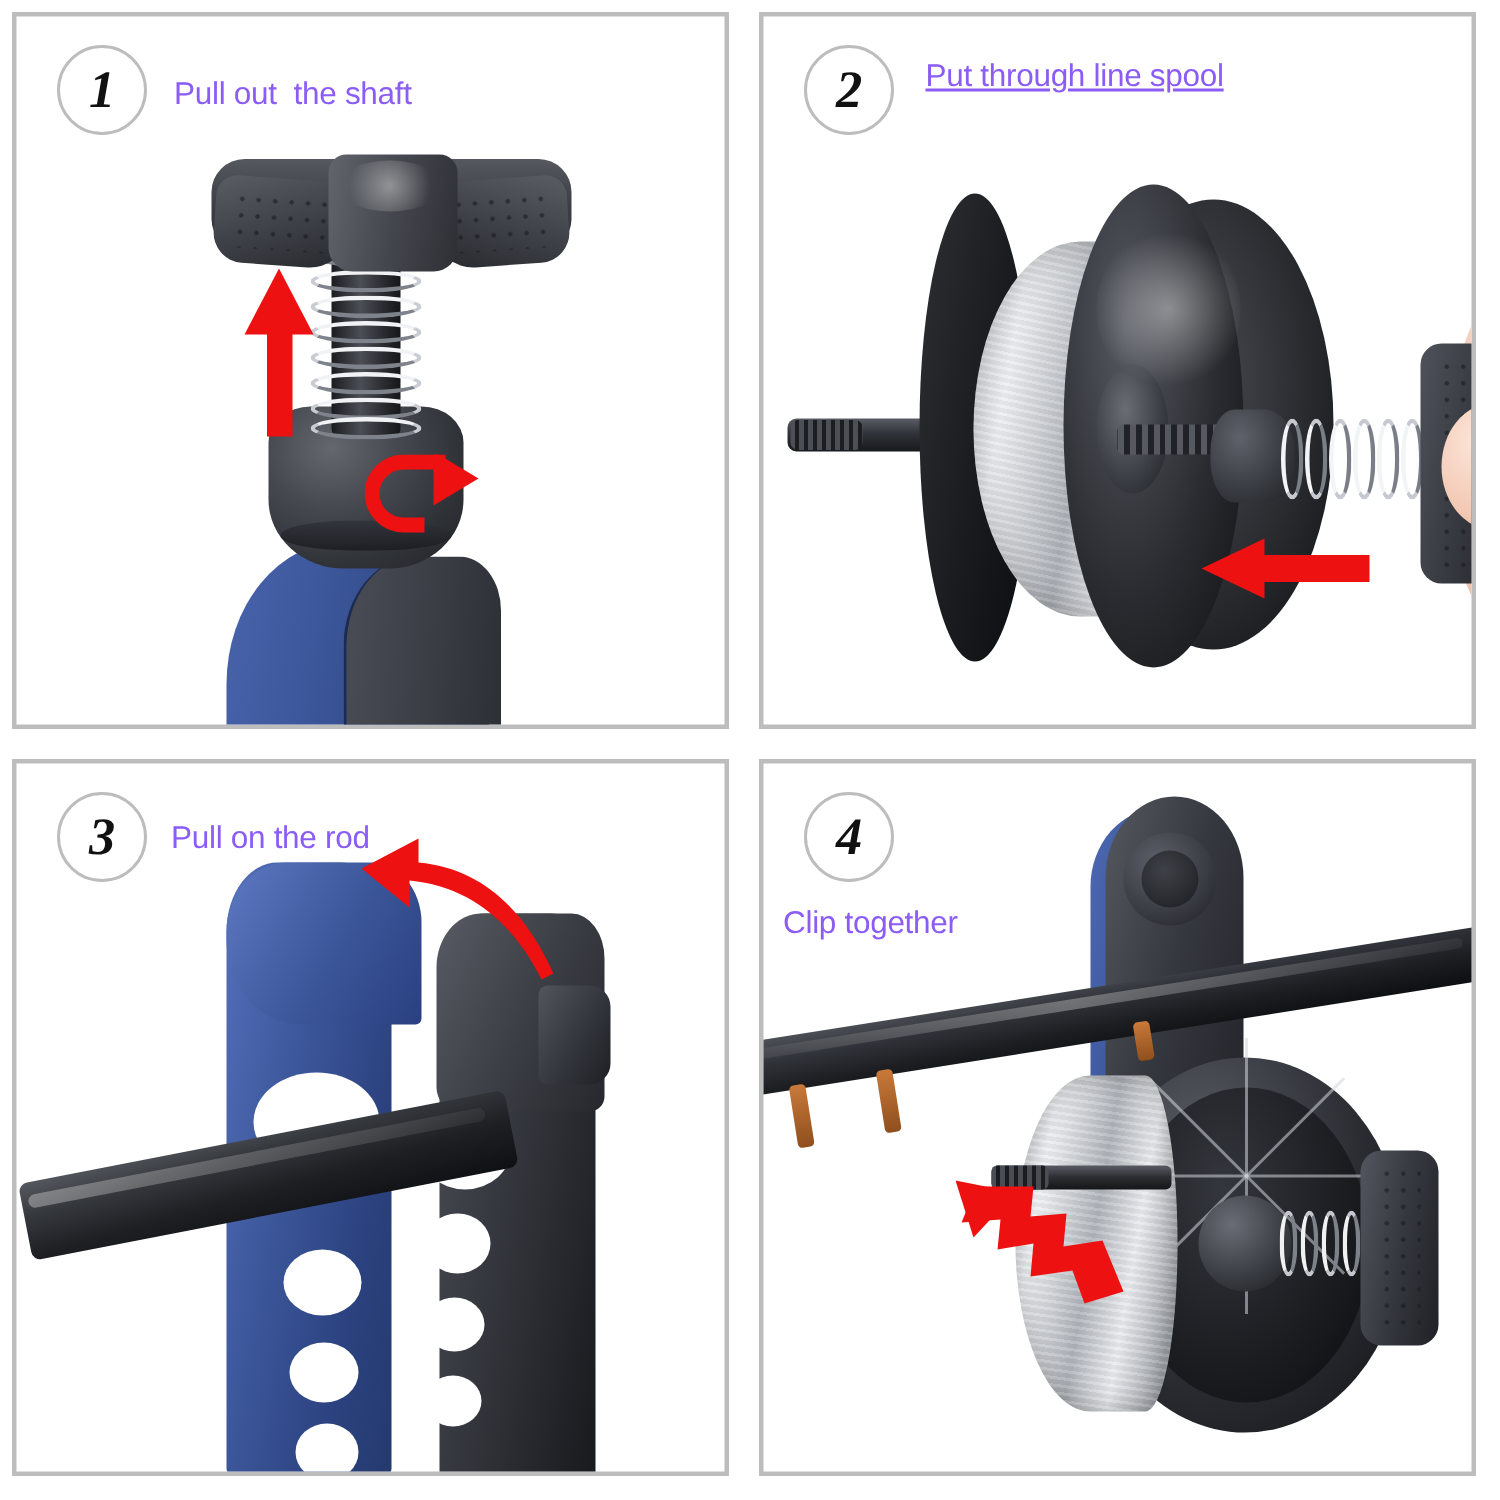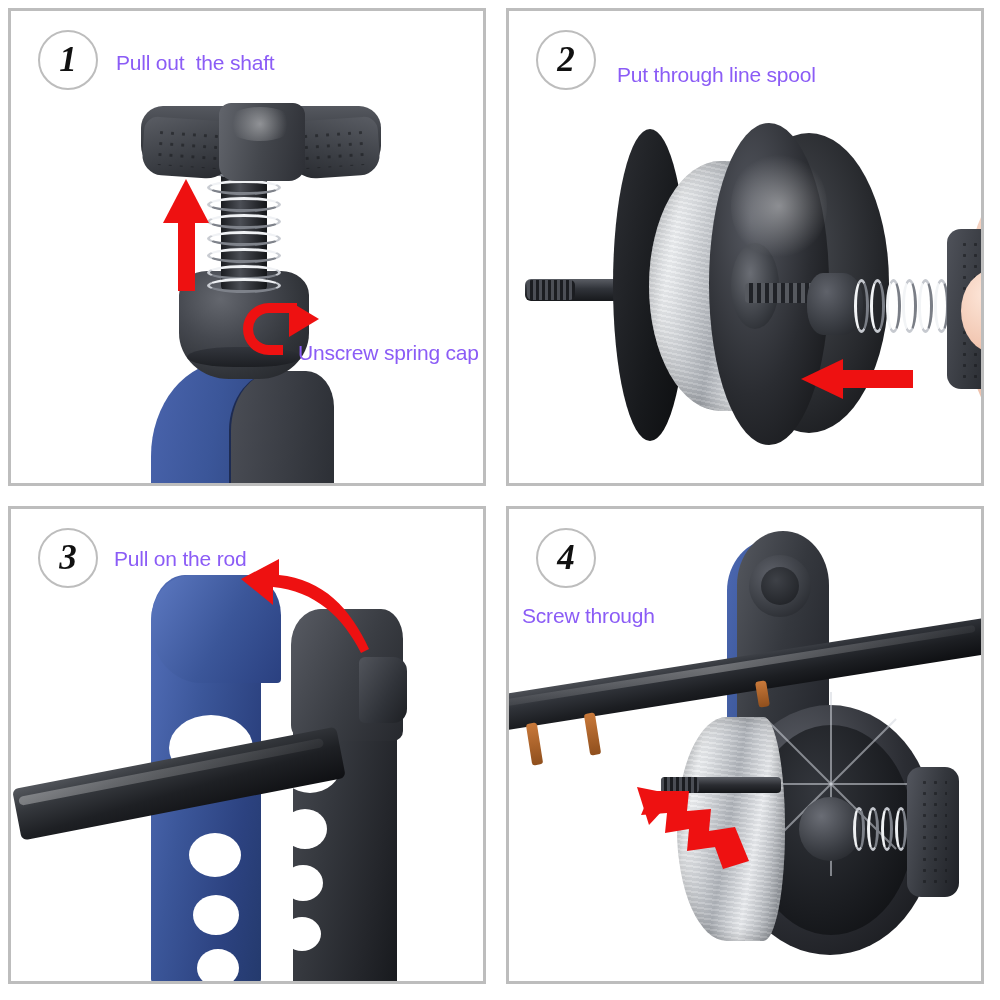--- a/index.html
+++ b/index.html
@@ -372,21 +372,20 @@
       <svg style="position:absolute;left:232px;top:292px;" width="78" height="62" viewBox="0 0 78 62">
         <path d="M54 10 H26 A16 16 0 0 0 26 42 H40 V52 H26 A26 26 0 0 1 26 0 H54 Z" fill="#ee1111"></path>
         <polygon points="46,-2 76,16 46,34" fill="#ee1111"></polygon>
       </svg>
     </div>
 
     <div class="step-badge" style="left:27px; top:19px;">
       <span>1</span>
     </div>
     <div class="caption" style="left:105px; top:40px;">Pull out  the shaft</div>
-    <div class="caption" style="left:287px; top:330px;">Unscrew spring cap</div>
   </div>
 
   <div class="panel" id="panel-2">
     <div class="art">
 
       <div class="p2-shaft-l"></div>
 
       <div class="p2-flange-l"></div>
       <div class="p2-line"></div>
       <div class="p2-spool-back"></div>
@@ -415,21 +414,21 @@
 
       <div class="arrow-left" style="left:292px;top:348px;">
         <div class="hd"></div>
           <div class="sh"></div>
       </div>
     </div>
 
     <div class="step-badge" style="left:27px; top:19px;">
       <span>2</span>
     </div>
-    <div class="caption" style="left:108px; top:52px;">Put through line spool</div>
+    <div class="caption" style="left:108px; top:28px;text-decoration:underline;">Put through line spool</div>
   </div>
 
   <div class="panel" id="panel-3">
     <div class="art">
 
       <div class="p3-blue"></div>
       <div class="p3-blue-hook"></div>
       <div class="p3-blue-notch" style="left:158px;top:206px;width:84px;height:66px;"></div>
       <div class="p3-blue-notch" style="left:178px;top:324px;width:52px;height:44px;"></div>
       <div class="p3-blue-notch" style="left:182px;top:386px;width:46px;height:40px;"></div>
@@ -503,16 +502,16 @@
 
       <svg style="position:absolute;left:128px;top:276px;" width="120" height="90" viewBox="0 0 120 90">
         <path d="M14 6 L52 6 L50 26 L74 24 L72 46 L98 42 L112 76 L86 84 L78 62 L50 66 L52 44 L28 48 L30 28 L4 30 Z" fill="#ee1111"></path>
         <polygon points="0,2 40,10 12,40" fill="#ee1111"></polygon>
       </svg>
     </div>
 
     <div class="step-badge" style="left:27px; top:19px;">
       <span>4</span>
     </div>
-    <div class="caption" style="left:13px; top:95px;">Screw through</div>
+    <div class="caption" style="left:13px; top:95px;">Clip together</div>
   </div>
 
 </div>
 
 </body></html>

